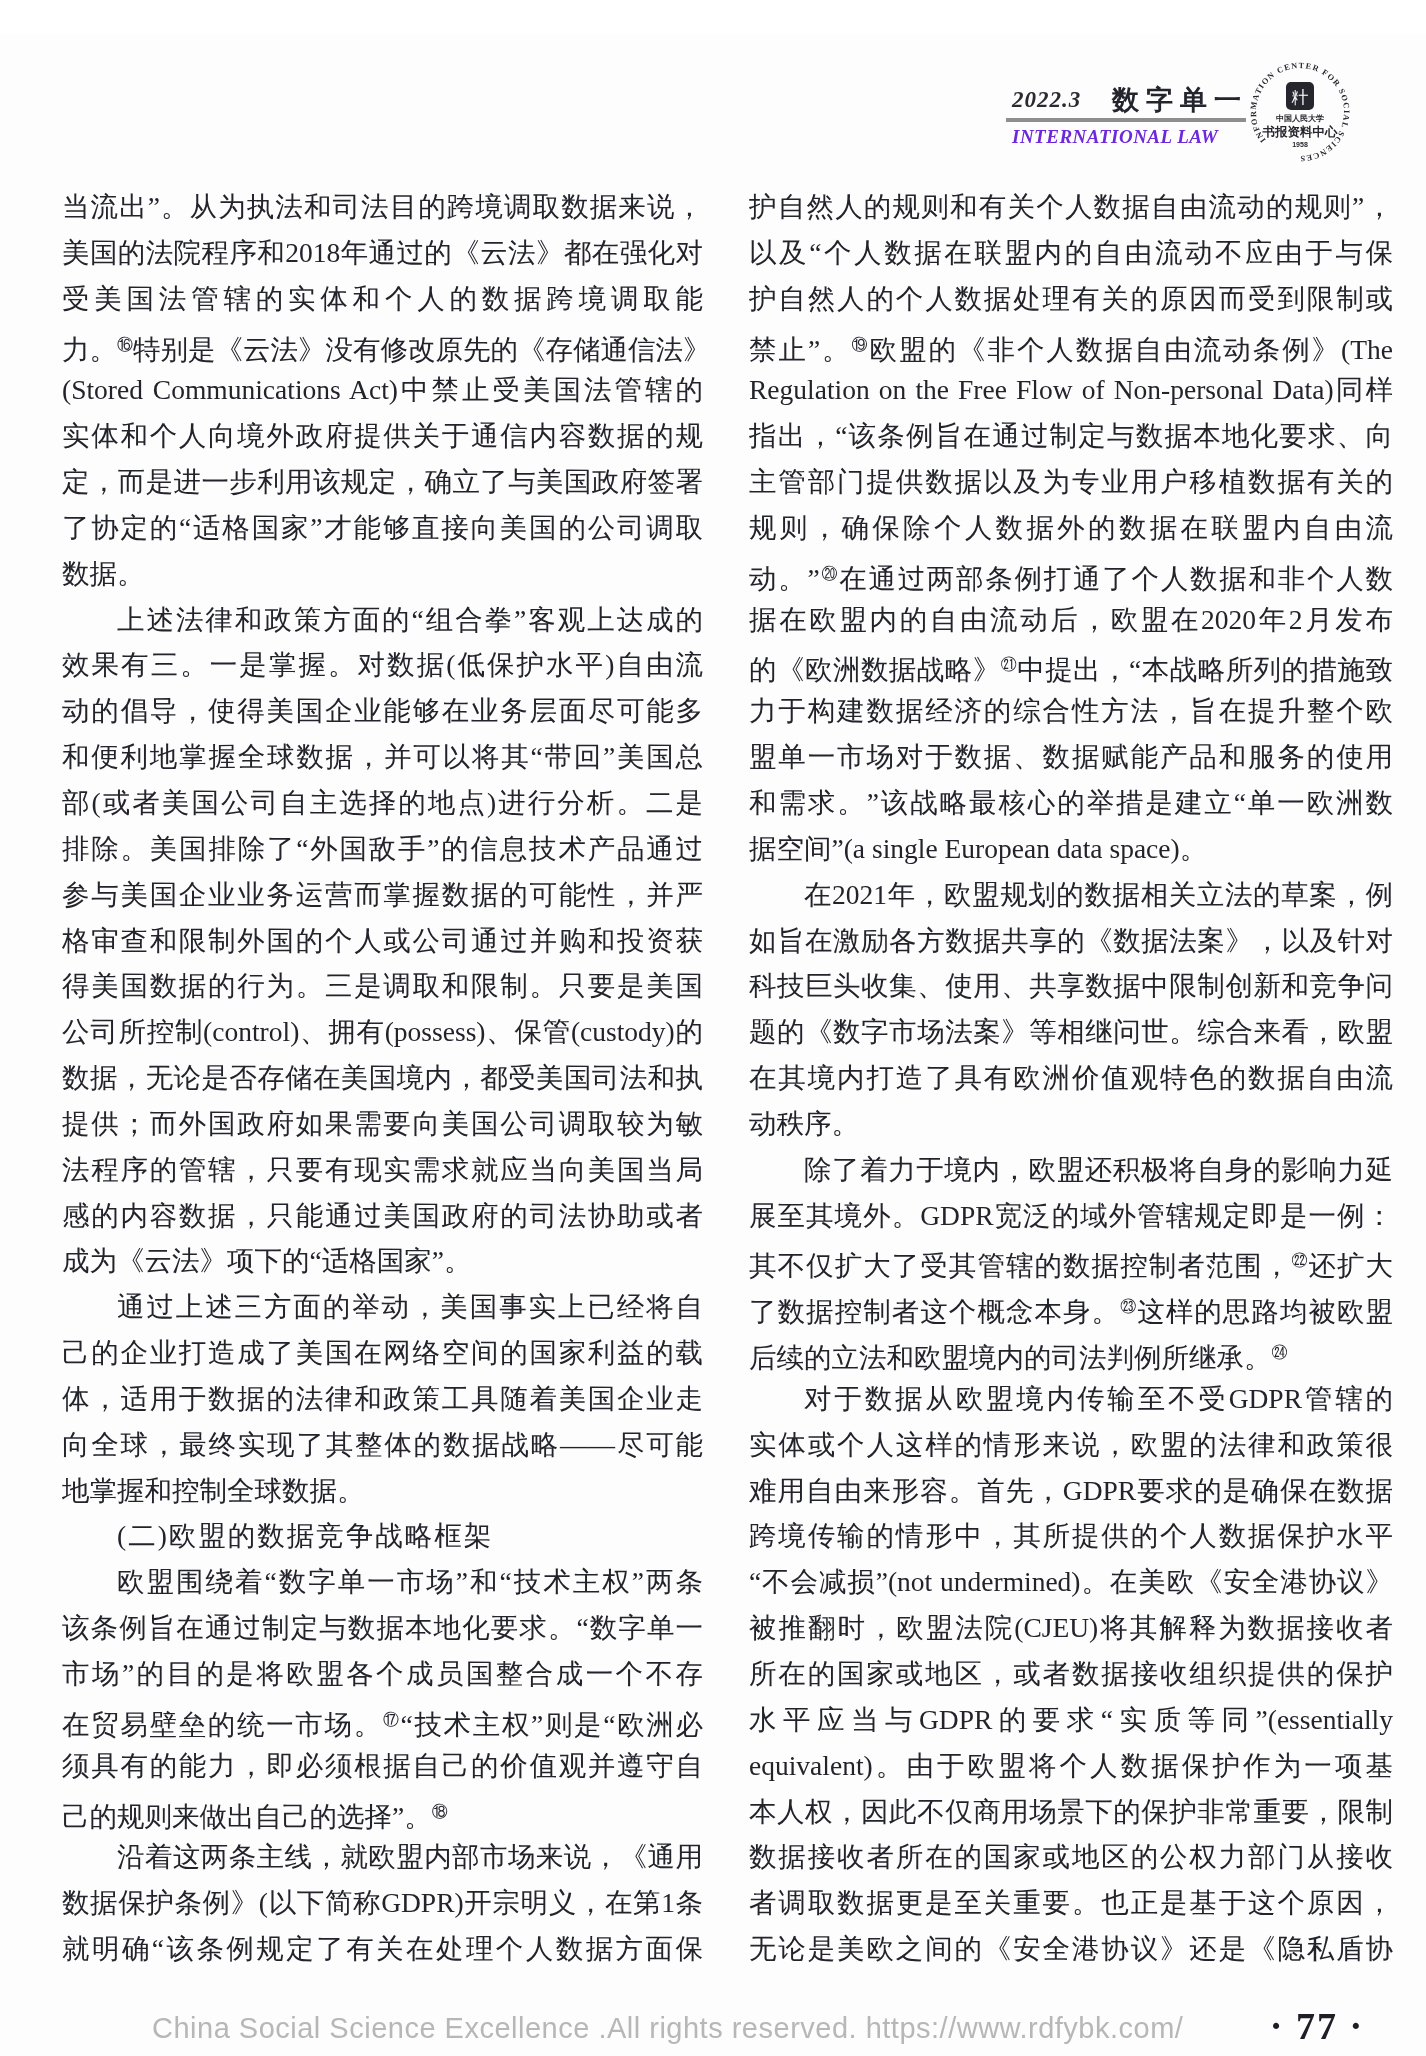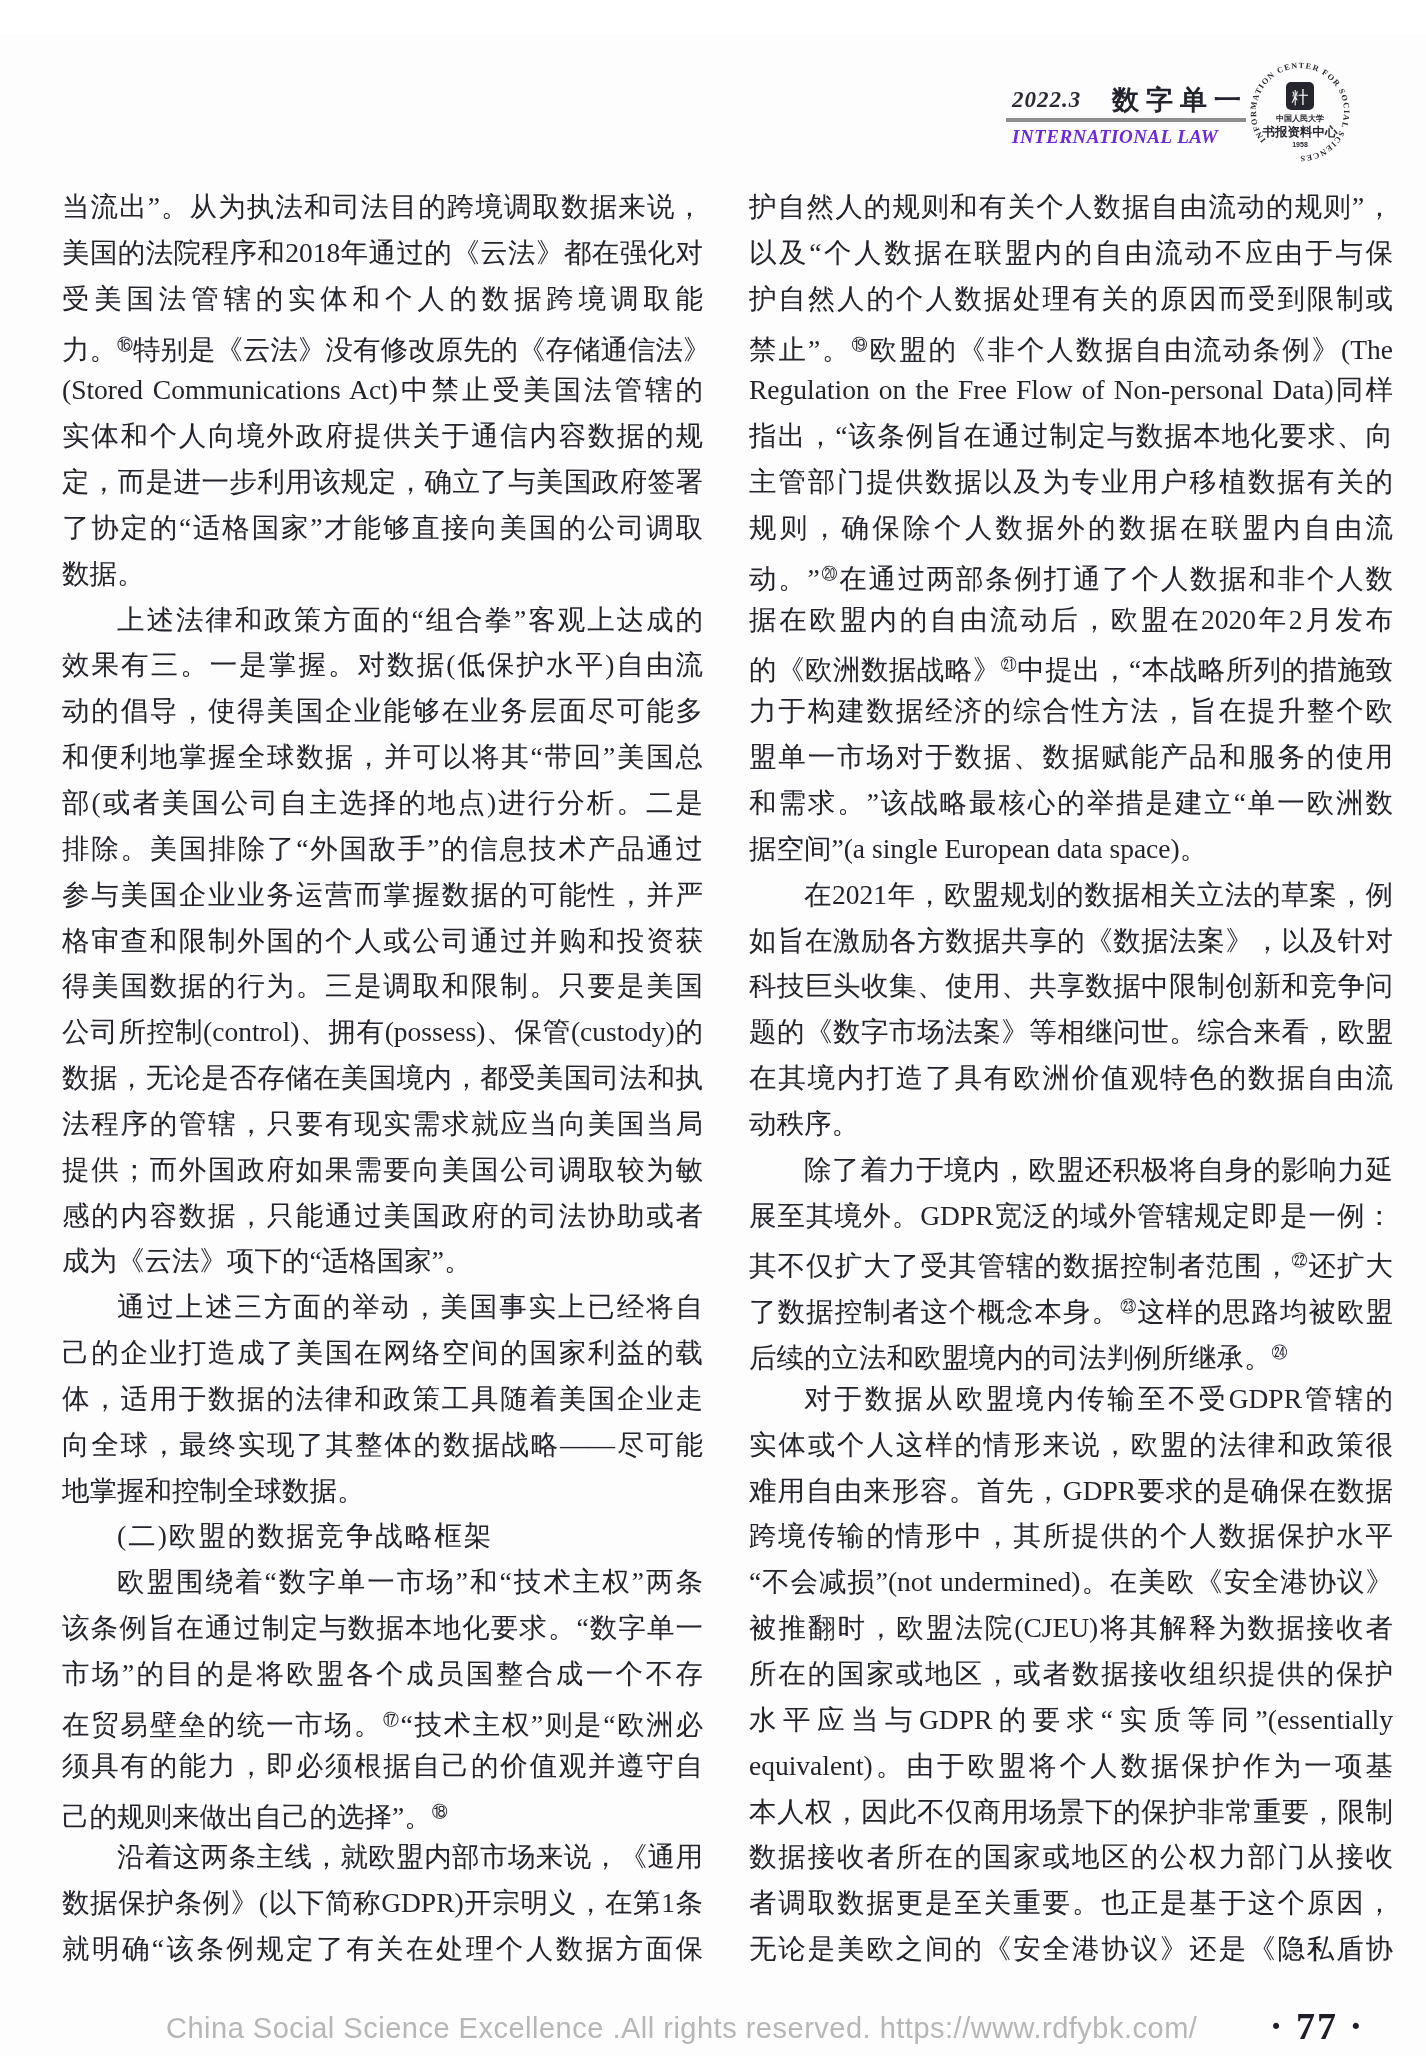--- a/index.html
+++ b/index.html
@@ -38,21 +38,21 @@
   .line{
     height:45.85px; line-height:45.85px; white-space:nowrap;
     text-align:justify; text-align-last:justify; text-justify:inter-character;
   }
   .line.end{ text-align-last:left; }
   .line.indent{ text-indent:2em; }
   .line.kaiti{ letter-spacing:2px; }
   sup.fn{ font-size:0.58em; vertical-align:0.55em; letter-spacing:0; }
   
   .watermark{
-    position:absolute; left:166px; top:1978px;
+    position:absolute; left:152px; top:1978px;
     font-family:"Liberation Sans","DejaVu Sans",sans-serif;
     font-size:29px; color:#b7b7b7; letter-spacing:0.5px; white-space:nowrap;
   }
   .pageno{
     position:absolute; left:1262px; top:1970px; width:110px;
     font-size:38px; font-weight:bold; color:#1e1e27; text-align:center;
     letter-spacing:2px;
   }
 </style>
 </head>
@@ -95,22 +95,22 @@
       <div class="line">效果有三。一是掌握。对数据(低保护水平)自由流</div>
       <div class="line">动的倡导，使得美国企业能够在业务层面尽可能多</div>
       <div class="line">和便利地掌握全球数据，并可以将其“带回”美国总</div>
       <div class="line">部(或者美国公司自主选择的地点)进行分析。二是</div>
       <div class="line">排除。美国排除了“外国敌手”的信息技术产品通过</div>
       <div class="line">参与美国企业业务运营而掌握数据的可能性，并严</div>
       <div class="line">格审查和限制外国的个人或公司通过并购和投资获</div>
       <div class="line">得美国数据的行为。三是调取和限制。只要是美国</div>
       <div class="line">公司所控制(control)、拥有(possess)、保管(custody)的</div>
       <div class="line">数据，无论是否存储在美国境内，都受美国司法和执</div>
+      <div class="line">提供；而外国政府如果需要向美国公司调取较为敏</div>
       <div class="line">法程序的管辖，只要有现实需求就应当向美国当局</div>
-      <div class="line">提供；而外国政府如果需要向美国公司调取较为敏</div>
       <div class="line">感的内容数据，只能通过美国政府的司法协助或者</div>
       <div class="line end">成为《云法》项下的“适格国家”。</div>
       <div class="line indent">通过上述三方面的举动，美国事实上已经将自</div>
       <div class="line">己的企业打造成了美国在网络空间的国家利益的载</div>
       <div class="line">体，适用于数据的法律和政策工具随着美国企业走</div>
       <div class="line">向全球，最终实现了其整体的数据战略——尽可能</div>
       <div class="line end">地掌握和控制全球数据。</div>
       <div class="line indent end kaiti">(二)欧盟的数据竞争战略框架</div>
       <div class="line indent">欧盟围绕着“数字单一市场”和“技术主权”两条</div>
       <div class="line">该条例旨在通过制定与数据本地化要求。“数字单一</div>

